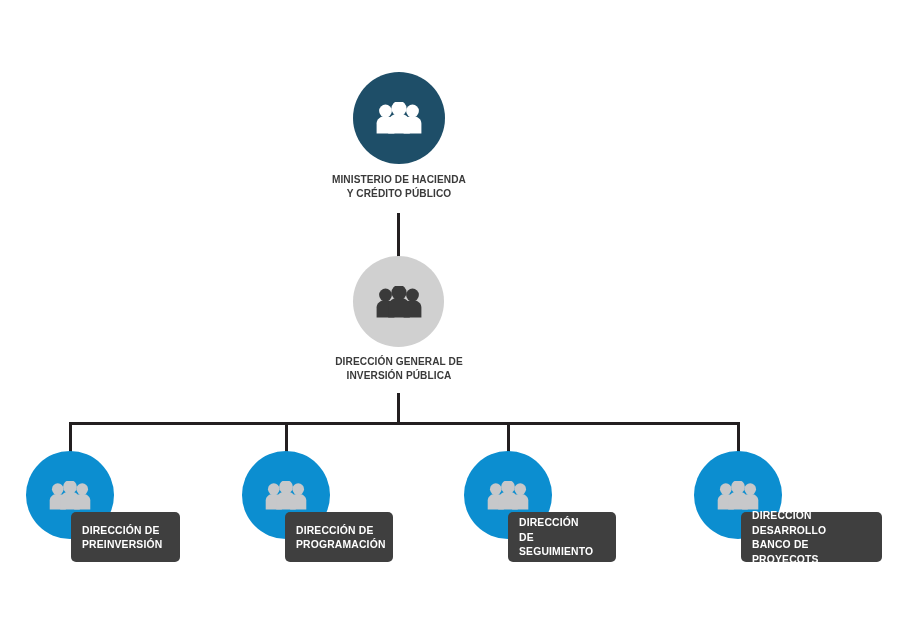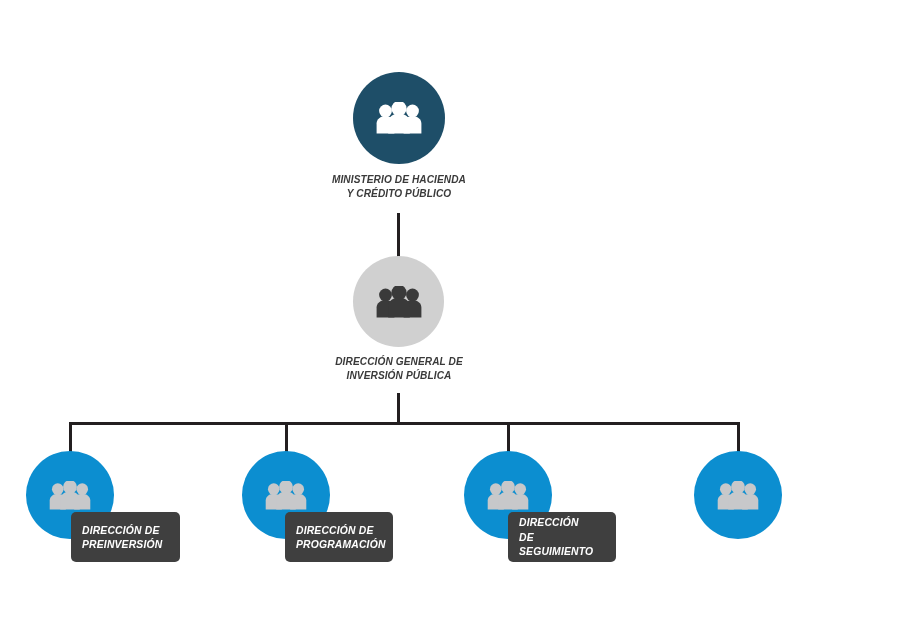--- a/index.html
+++ b/index.html
@@ -15,21 +15,20 @@
     overflow: hidden;
     font-family: "Liberation Sans", "DejaVu Sans", sans-serif;
     -webkit-font-smoothing: antialiased;
   }
 
   #org-chart {
     position: absolute;
     inset: 0;
     width: 900px;
     height: 619px;
-    font-style: italic;
   }
 
   
   .connector {
     position: absolute;
     background: #231f20;
   }
   .v-line { width: 3px; }
   .h-line { height: 3px; }
 
@@ -196,14 +195,18 @@
           <circle cx="9.5" cy="9" r="6.4"></circle>
           <path d="M0.6 31.5 V21.6 C0.6 17.3 4.6 14.1 9.5 14.1 C14.4 14.1 18.4 17.3 18.4 21.6 V31.5 Z"></path>
           <circle cx="36.5" cy="9" r="6.4"></circle>
           <path d="M27.6 31.5 V21.6 C27.6 17.3 31.6 14.1 36.5 14.1 C41.4 14.1 45.4 17.3 45.4 21.6 V31.5 Z"></path>
           <circle cx="23" cy="6.6" r="7.6"></circle>
           <path d="M12.2 31.5 V20.4 C12.2 15.4 17.0 11.6 23 11.6 C29.0 11.6 33.8 15.4 33.8 20.4 V31.5 Z"></path>
         </g>
       </svg>
     </span>
   </div>
+  <div class="label-plate" style="left:741px; top:512px; width:141px; height:50px;">
+    <span class="plate-text">DIRECCIÓN DESARROLLO
+BANCO DE PROYECOTS</span>
+  </div>
 
 </div>
 
 </body></html>

